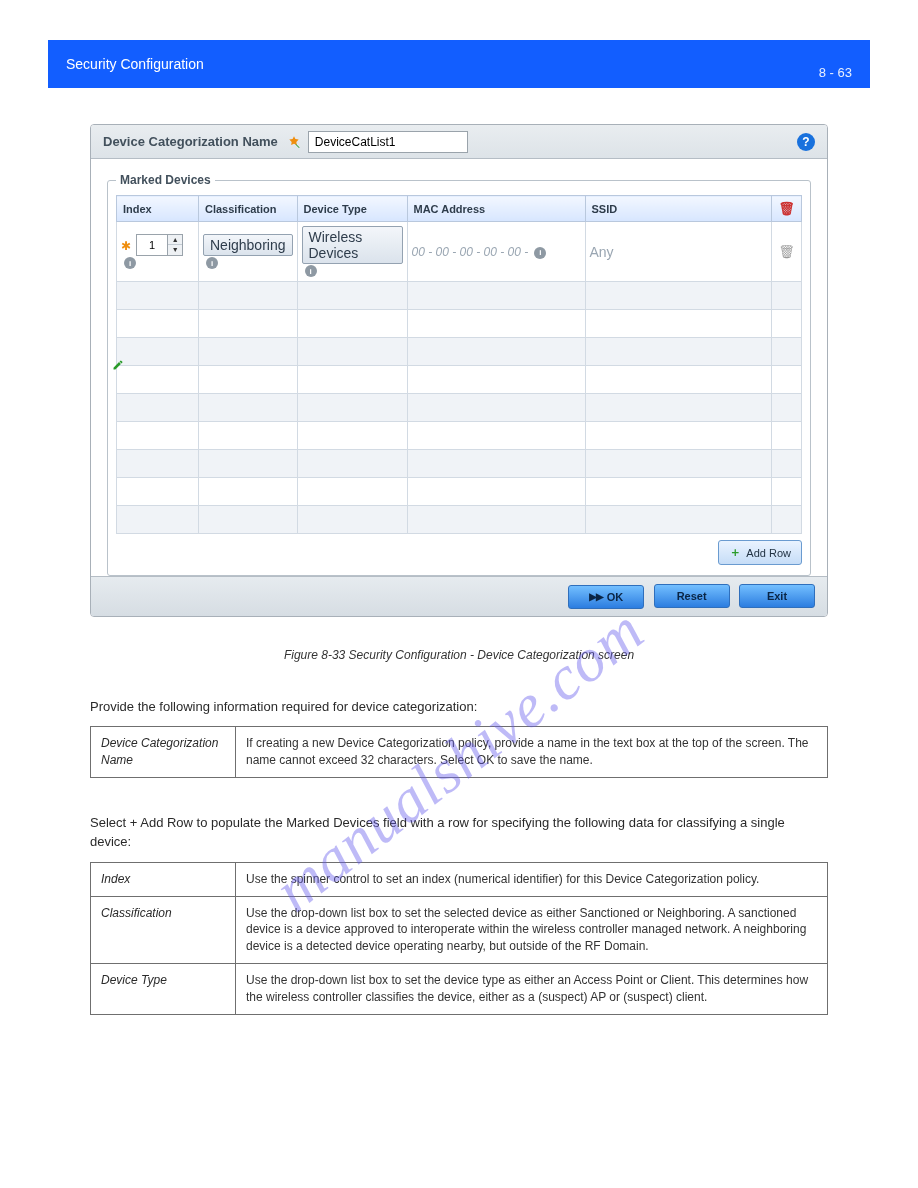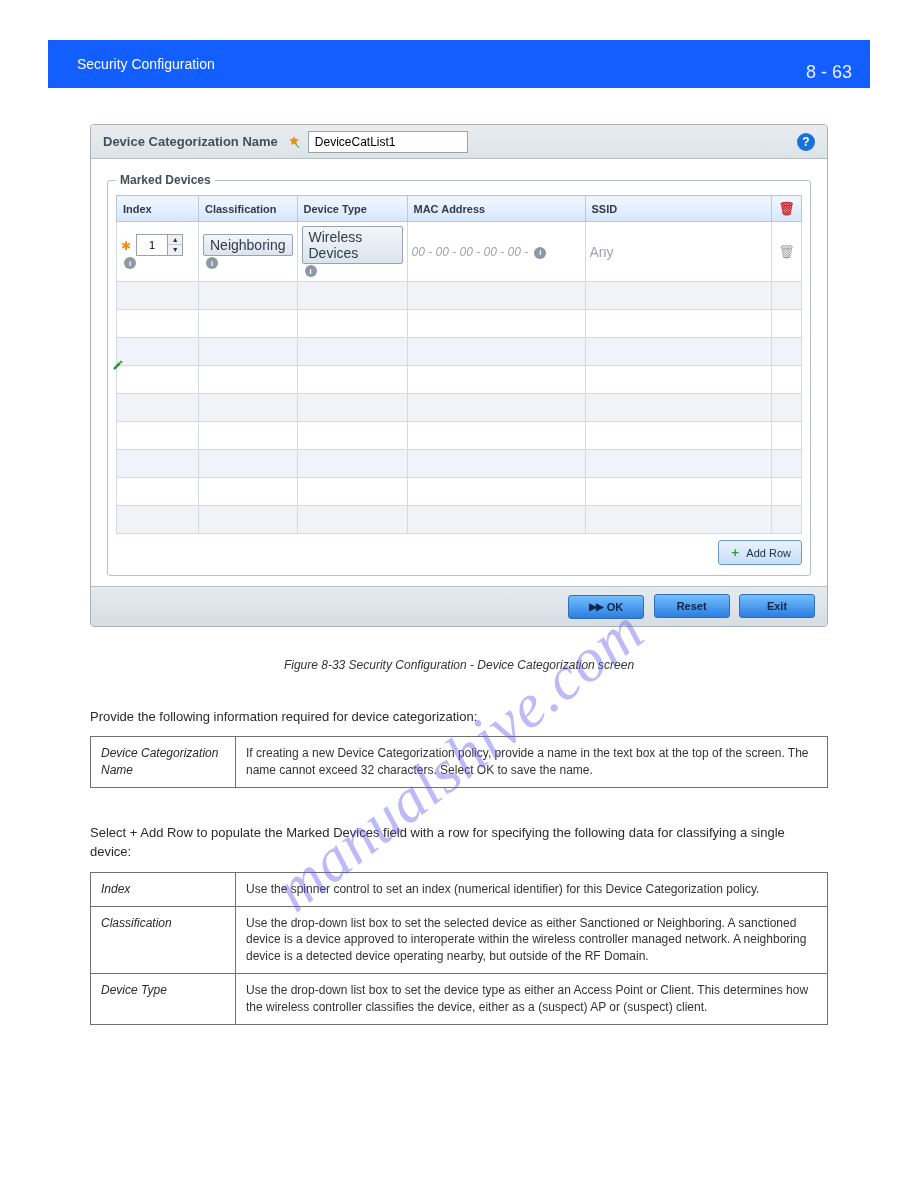--- a/index.html
+++ b/index.html
@@ -1,30 +1,30 @@
 <!DOCTYPE html>
 <html><head>
 <meta charset="utf-8">
 <style>
 * { box-sizing: border-box; margin: 0; padding: 0; }
 body { font-family: Arial, sans-serif; background: #fff; width: 918px; margin: 0 auto; font-size: 12px; color: #333; }
 .page { padding: 40px 48px 60px 48px; }
 .top-banner { background: #125eff; height: 48px; width: 100%; display: flex; align-items: center; padding: 0 18px; color: #fff; font-size: 14px; }
-.top-banner .left { flex: 1; margin-left: 11px; }
-.top-banner .right { font-size: 18px; opacity: 0.9; margin-top: 16px; }
+.top-banner .left { flex: 1; }
+.top-banner .right { font-size: 13px; opacity: 0.9; margin-top: 16px; }
 .content-block { margin-top: 36px; padding: 0 42px; }
 
 
 .dialog { border: 1px solid #a8b0b8; border-radius: 4px; overflow: hidden; background: #fff; }
 .dialog-header { background: linear-gradient(#e9edf0,#dde3e8); height: 34px; display: flex; align-items: center; padding: 0 12px; border-bottom: 1px solid #b5bdc5; }
 .dialog-header .title { font-weight: bold; color: #42505c; font-size: 13px; margin-right: 8px; }
 .dialog-header .star-icon { width: 16px; height: 16px; margin-right: 6px; display: inline-flex; align-items: center; justify-content: center; color: #ef8e0e; font-size: 14px; }
 .dialog-header input { border: 1px solid #9aa3ab; height: 22px; padding: 0 6px; font-size: 12px; width: 160px; }
 .dialog-header .help-icon { margin-left: auto; width: 18px; height: 18px; border-radius: 50%; background: #1971dd; color: #fff; font-weight: bold; display: flex; align-items: center; justify-content: center; font-size: 12px; }
-.dialog-body { padding: 14px 16px 10px 16px; background: #fff; }
+.dialog-body { padding: 14px 16px 0 16px; background: #fff; }
 
 fieldset.marked { border: 1px solid #b9c2ca; border-radius: 3px; padding: 8px 8px 10px 8px; }
 fieldset.marked legend { font-weight: bold; color: #42505c; font-size: 12px; padding: 0 4px; }
 .table-wrap { position: relative; }
 .pencil-icon { position: absolute; left: -4px; top: 164px; color: #2a9b2a; font-size: 12px; }
 .data-table { width: 100%; border-collapse: collapse; }
 .data-table th { background: linear-gradient(#f2f7ff,#d7e6ff); border: 1px solid #b9c8dd; font-size: 11px; font-weight: bold; color: #2e3c4b; text-align: left; padding: 5px 6px; height: 26px; }
 .data-table td { border: 1px solid #d2dae3; padding: 4px 4px; height: 28px; font-size: 11px; vertical-align: middle; }
 .data-table .del-col { width: 26px; text-align: center; }
 .trash { color: #c33; font-size: 13px; }

